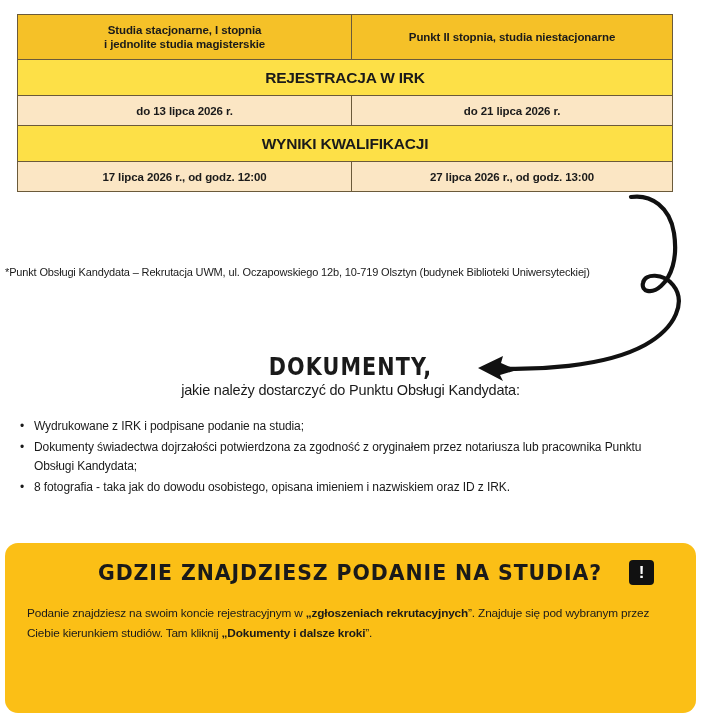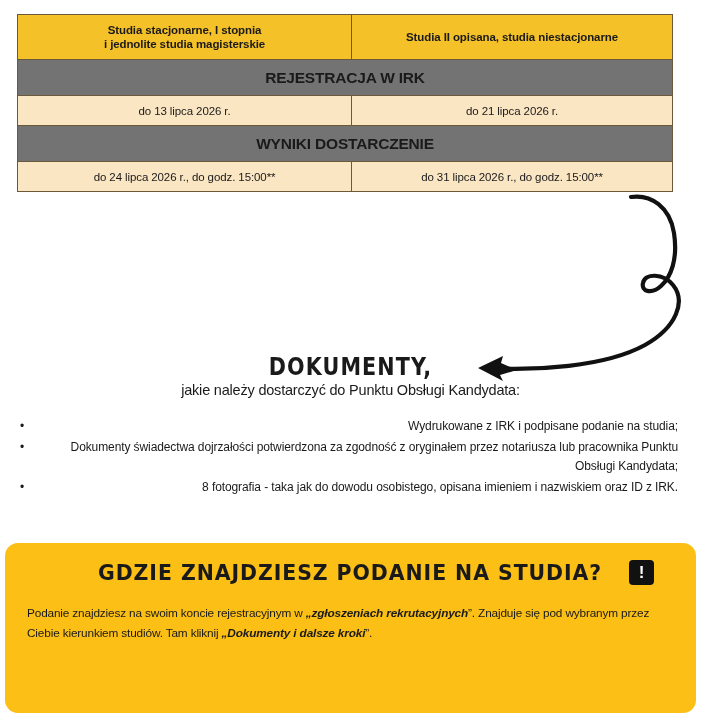--- a/index.html
+++ b/index.html
@@ -34,31 +34,32 @@
   .hdr-cell {
     background: #F5C128;
     font-weight: bold;
     font-size: 11.5px;
     line-height: 14px;
     height: 38px;
     letter-spacing: -0.1px;
     padding: 3px 6px !important;
   }
   .section-cell {
-    background: #737373;
+    background: #fde047;
     font-weight: bold;
     font-size: 15.5px;
     height: 35px;
     letter-spacing: -0.2px;
   }
   .date-cell {
     background: #FBE6C4;
     font-size: 11.5px;
     height: 29px;
     letter-spacing: -0.1px;
+    font-weight: bold;
   }
 
   
   .footnotes {
     position: absolute;
     left: 5px;
     top: 263px;
     width: 670px;
     font-size: 11px;
     line-height: 19px;
@@ -119,21 +120,20 @@
   .doc-bullet {
     width: 24px;
     flex: 0 0 24px;
     text-align: center;
     font-size: 12px;
     line-height: 19.5px;
   }
   .doc-text {
     flex: 1 1 auto;
     padding-right: 12px;
-    text-align: right;
   }
 
   
   .banner {
     position: absolute;
     left: 5px;
     top: 543px;
     width: 691px;
     height: 170px;
     background: #FBBF16;
@@ -181,61 +181,62 @@
     font-size: 11.8px;
     line-height: 20px;
     letter-spacing: -0.15px;
   }
   .banner-para {
     margin: 0 0 18px 0;
   }
   .banner-para:last-child {
     margin-bottom: 0;
   }
-  b { font-weight: bold; font-style: italic; }
+  b { font-weight: bold; }
 </style>
 </head>
 <body>
 
 <table class="schedule-table">
   <colgroup>
       <col style="width:51%">
       <col style="width:49%">
     </colgroup>
   <tbody>
     <tr>
       <td class="hdr-cell">
         <span style="white-space:pre-line;display:block">Studia stacjonarne, I stopnia
 i jednolite studia magisterskie</span>
       </td>
       <td class="hdr-cell">
-        <span style="white-space:pre-line;display:block">Studia II opisana, studia niestacjonarne</span>
+        <span style="white-space:pre-line;display:block">Punkt II stopnia, studia niestacjonarne</span>
       </td>
     </tr>
 
     <tr>
       <td class="section-cell" colspan="2">REJESTRACJA W IRK</td>
     </tr>
     <tr>
       <td class="date-cell">do 13 lipca 2026 r.</td>
       <td class="date-cell">do 21 lipca 2026 r.</td>
     </tr>
 
     <tr>
-      <td class="section-cell" colspan="2">WYNIKI DOSTARCZENIE</td>
-    </tr>
-
-    <tr>
-      <td class="date-cell">do 24 lipca 2026 r., do godz. 15:00**</td>
-      <td class="date-cell">do 31 lipca 2026 r., do godz. 15:00**</td>
-    </tr>
+      <td class="section-cell" colspan="2">WYNIKI KWALIFIKACJI</td>
+    </tr>
+    <tr>
+      <td class="date-cell">17 lipca 2026 r., od godz. 12:00</td>
+      <td class="date-cell">27 lipca 2026 r., od godz. 13:00</td>
+    </tr>
+
   </tbody>
 </table>
 
 <div class="footnotes">
+  <div>*Punkt Obsługi Kandydata – Rekrutacja UWM, ul. Oczapowskiego 12b, 10-719 Olsztyn (budynek Biblioteki Uniwersyteckiej)</div>
 </div>
 
 <svg class="arrow-svg" viewBox="0 0 246 200">
   <path d="M176 12
            C 196 9, 215 22, 219 48
            C 223 74, 216 92, 206 101
            C 196 110, 186 106, 188 98
            C 190 88, 208 88, 218 100
            C 231 116, 222 142, 190 160
            C 150 182, 80 186, 30 183" fill="none" stroke="#111111" stroke-width="4.2" stroke-linecap="round"></path>

